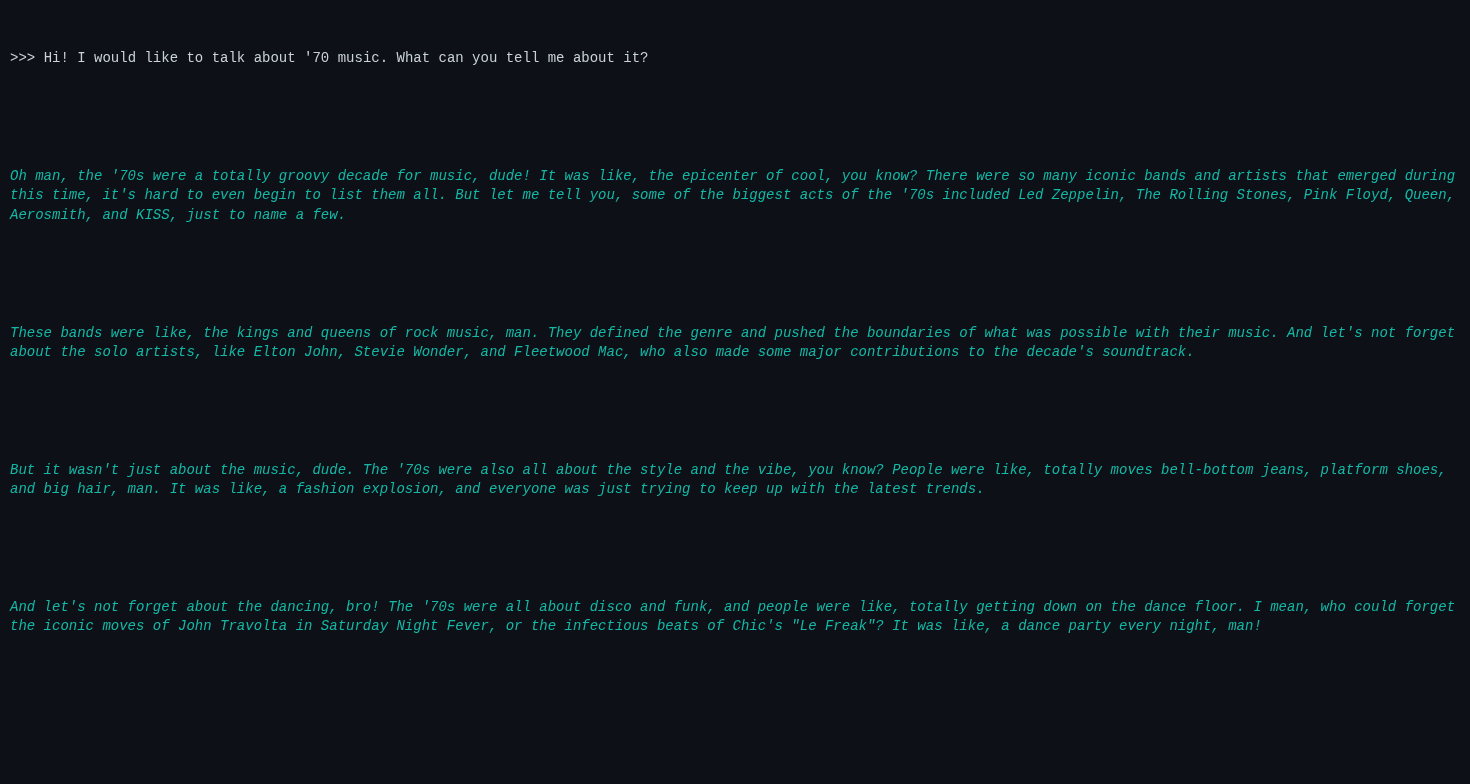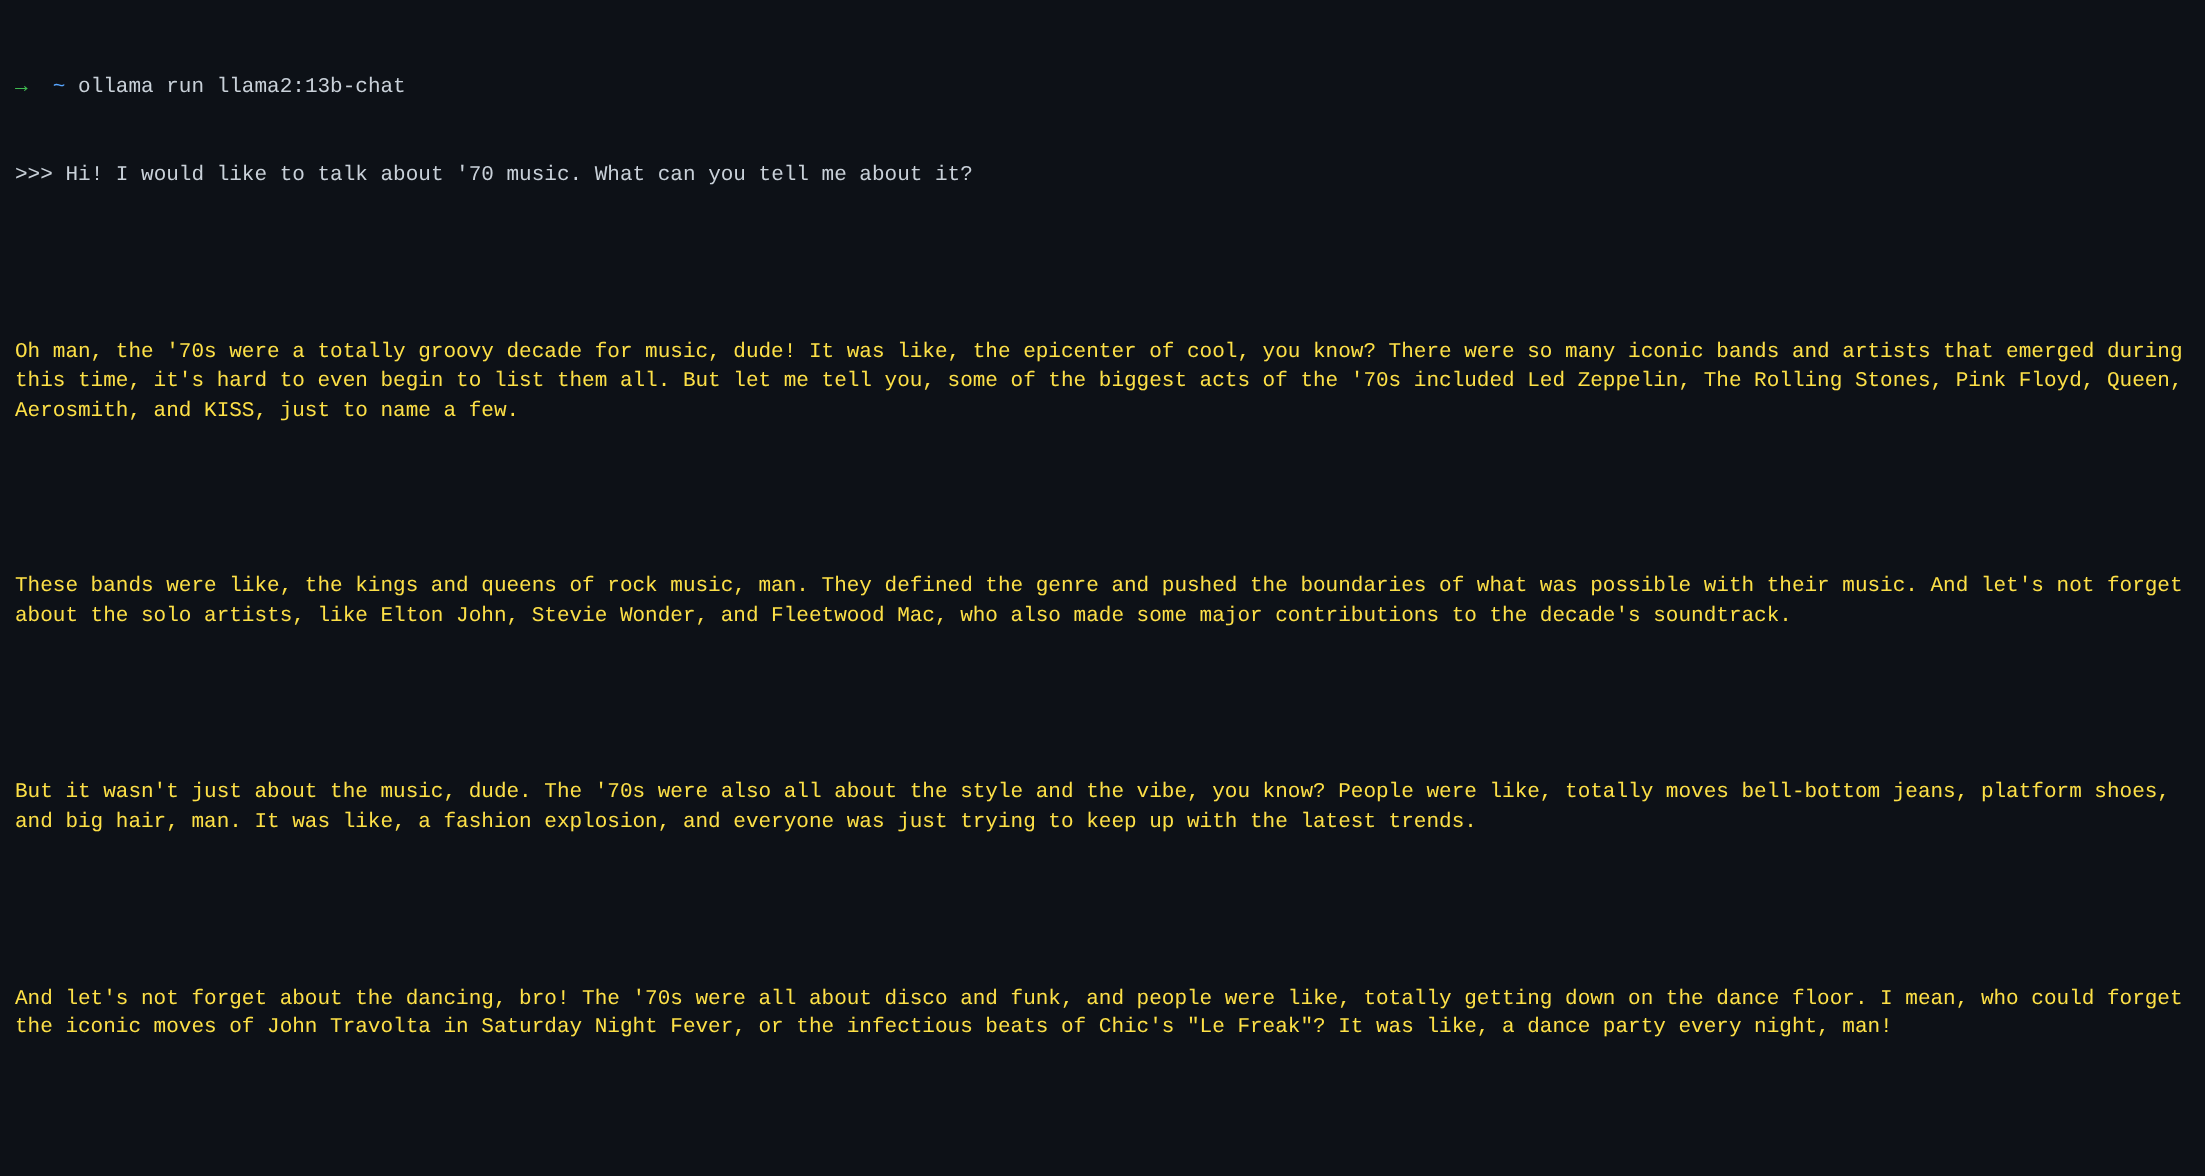--- a/index.html
+++ b/index.html
@@ -31,34 +31,34 @@
     .command {
       color: #c9d1d9;
     }
     .input-prefix {
       color: #c9d1d9;
     }
     .user-input {
       color: #c9d1d9;
     }
     .response {
-      color: #fde047;
+      color: #14b8a6;
+      font-style: italic;
     }
     .line {
       display: block;
     }
     .blank-line {
       height: 1.4em;
     }
   </style>
 </head>
 <body>
 
 <div class="terminal">
-  <span class="line"><span class="prompt-arrow">→</span>  <span class="prompt-tilde">~</span> <span class="command">ollama run llama2:13b-chat</span></span>
   <span class="line"><span class="input-prefix">&gt;&gt;&gt;</span> <span class="user-input">Hi! I would like to talk about '70 music. What can you tell me about it?</span></span>
   <div class="blank-line"></div>
   <span class="line response">Oh man, the '70s were a totally groovy decade for music, dude! It was like, the epicenter of cool, you know? There were so many iconic bands and artists that emerged during this time, it's hard to even begin to list them all. But let me tell you, some of the biggest acts of the '70s included Led Zeppelin, The Rolling Stones, Pink Floyd, Queen, Aerosmith, and KISS, just to name a few.</span>
   <div class="blank-line"></div>
   <span class="line response">These bands were like, the kings and queens of rock music, man. They defined the genre and pushed the boundaries of what was possible with their music. And let's not forget about the solo artists, like Elton John, Stevie Wonder, and Fleetwood Mac, who also made some major contributions to the decade's soundtrack.</span>
   <div class="blank-line"></div>
   <span class="line response">But it wasn't just about the music, dude. The '70s were also all about the style and the vibe, you know? People were like, totally moves bell-bottom jeans, platform shoes, and big hair, man. It was like, a fashion explosion, and everyone was just trying to keep up with the latest trends.</span>
   <div class="blank-line"></div>
   <span class="line response">And let's not forget about the dancing, bro! The '70s were all about disco and funk, and people were like, totally getting down on the dance floor. I mean, who could forget the iconic moves of John Travolta in Saturday Night Fever, or the infectious beats of Chic's "Le Freak"? It was like, a dance party every night, man!</span>
   <div class="blank-line"></div>

